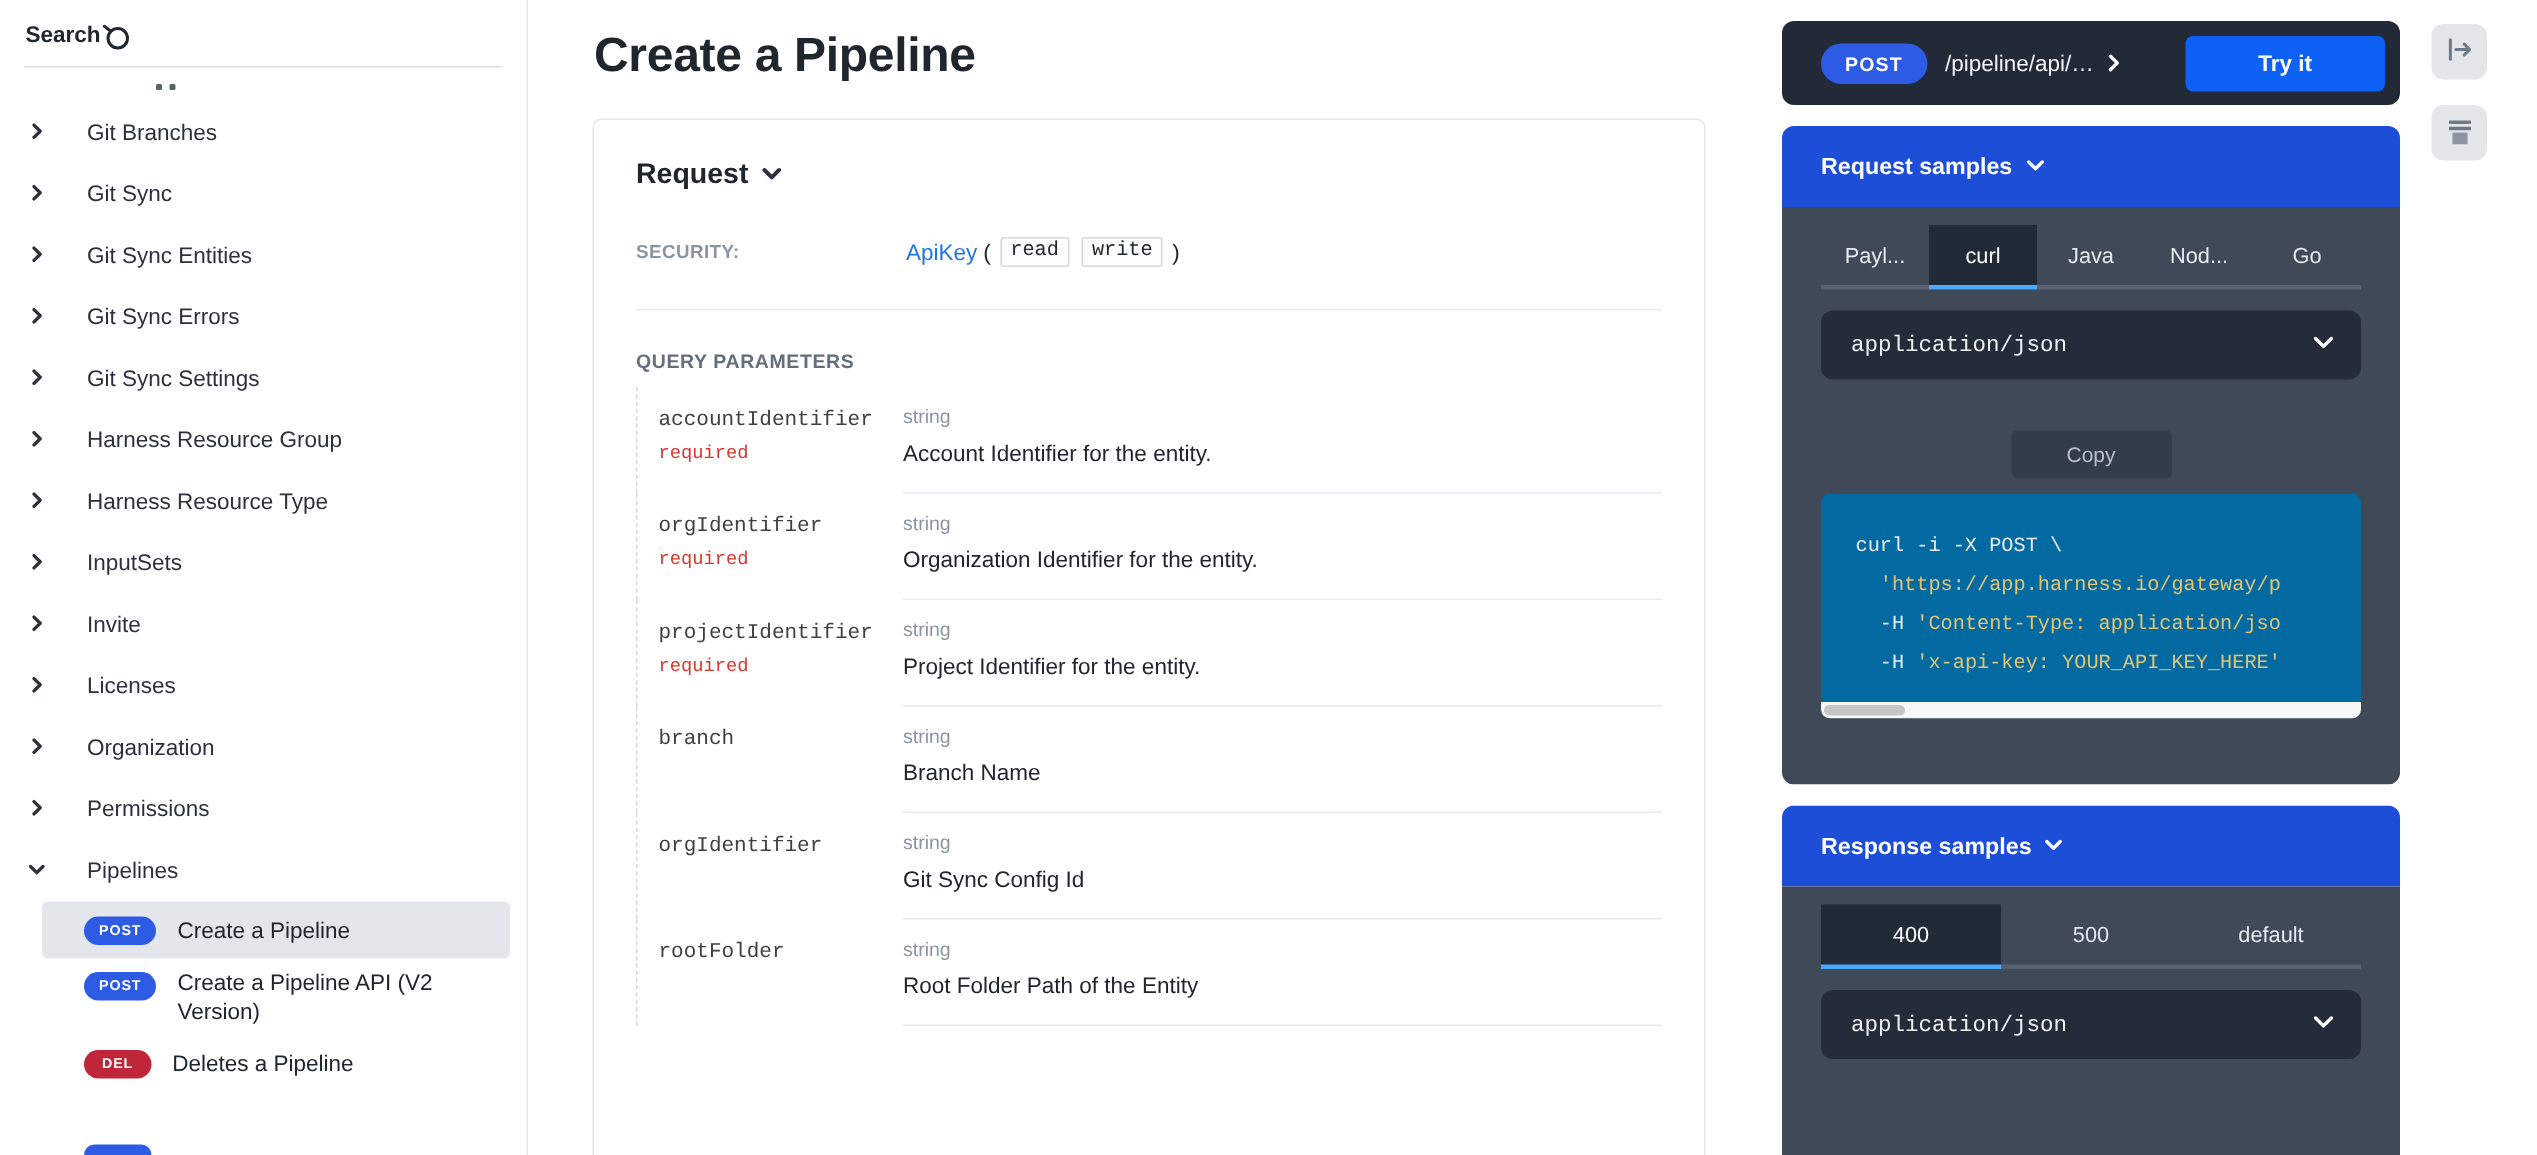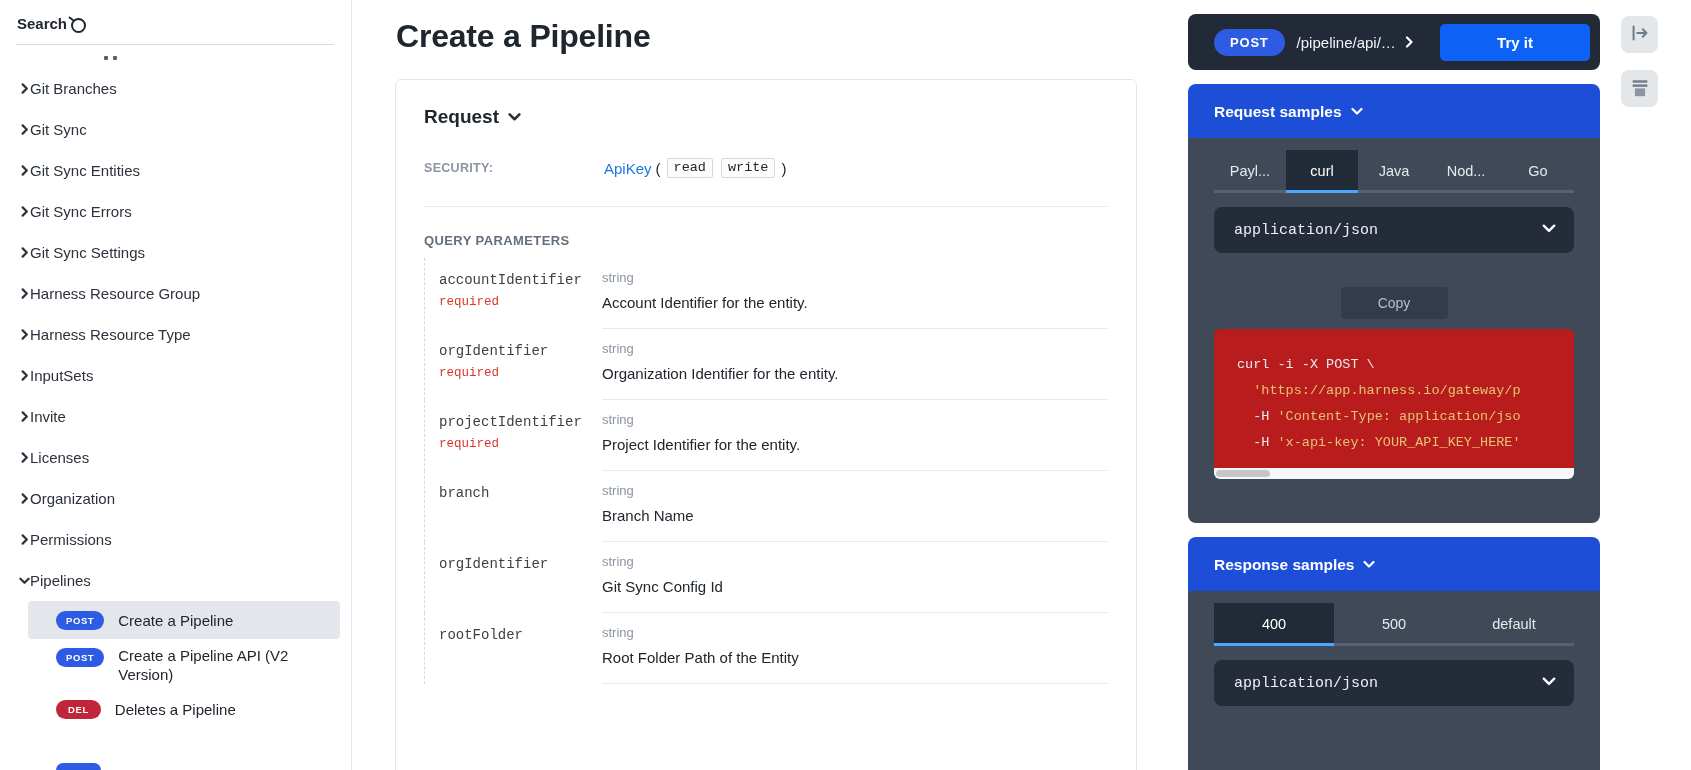--- a/index.html
+++ b/index.html
@@ -8,21 +8,21 @@
 
   
   .sidebar { position:absolute; left:0; top:0; width:352px; height:770px;
              background:#fff; border-right:1px solid #e3e6ea; }
   .search-row { display:flex; gap:0; padding:15px 18px 9px 17px; cursor:pointer; }
   .search-label { font-size:15px; font-weight:700; color:#20262e; }
   .search-divider { border-bottom:1px solid #d8dbe0; margin:0 17px 0 16px; }
   .scroll-frag { height:10px; margin:5px 0 0 104px; display:flex; gap:5px; align-items:flex-end; }
   .scroll-frag i { display:block; width:4px; height:4px; background:#59616c; border-radius:1px; }
   .nav-list { margin-top:8px; }
-  .nav-item { display:flex; align-items:center; gap:0; height:41px; padding-left:19px;
+  .nav-item { display:flex; align-items:center; gap:28px; height:41px; padding-left:19px;
               font-size:15px; color:#2b323c; cursor:pointer; }
   .nav-item svg { flex-shrink:0; }
   .chev-r, .chev-d { stroke:#2b323c; stroke-width:2.4; fill:none; stroke-linecap:round; stroke-linejoin:round; }
   .child-row { display:flex; align-items:center; gap:14px; min-height:38px; padding-left:56px;
                cursor:pointer; font-size:15px; color:#20262e; }
   .child-row.selected { background:#e3e6ea; border-radius:4px; margin:0 11px 0 28px; padding-left:28px; }
   .child-row.two-line { align-items:flex-start; padding-top:7px; padding-bottom:6px; }
   .child-row.two-line .pill { margin-top:2px; }
   .child-label { line-height:19px; }
   .child-row.two-line .child-label { max-width:200px; }
@@ -60,40 +60,40 @@
 
   
   .rightpanel { position:absolute; left:1188px; top:14px; width:412px; }
   .tryit-bar { background:#222a38; border-radius:8px; height:56px; display:flex;
                align-items:center; padding:0 10px 0 26px; }
   .method-pill { background:#2e5be3; color:#fff; font-size:13px; font-weight:700;
                  letter-spacing:.8px; padding:6px 16px; border-radius:15px; }
   .endpoint-path { color:#f2f4f7; font-size:15px; margin-left:12px; white-space:nowrap; }
   .path-chev { margin-left:7px; display:flex; }
   .tryit-btn { margin-left:auto; background:#0d62f5; color:#fff; font-size:15px; font-weight:700;
-               border:none; border-radius:5px; width:150px; height:37px; cursor:pointer; }
+               border:none; border-radius:5px; width:133px; height:37px; cursor:pointer; }
   .panel { border-radius:8px; overflow:hidden; margin-top:14px; }
   .panel-header { background:#1d4ed8; color:#fff; font-size:15.5px; font-weight:700;
                   padding:19px 26px 17px; display:flex; align-items:center; gap:9px; cursor:pointer; }
   .panel-body { background:#404957; padding:12px 26px 44px; }
   .panel.response .panel-body { padding-bottom:120px; }
   .tabs { display:flex; }
   .tab { flex:1; text-align:center; color:#e6e9ed; font-size:14.5px; padding:13px 0 14px;
          position:relative; cursor:pointer; white-space:nowrap; }
   .tab::after { content:""; position:absolute; left:0; right:0; bottom:0; height:3px; background:#59616e; }
   .tab.active { background:#212a37; color:#fff; }
   .tab.active::after { background:#4aa9ff; }
   .dropdown { background:#242c3a; border-radius:8px; height:46px; margin-top:14px;
               display:flex; align-items:center; justify-content:space-between; padding:0 18px 0 20px;
               color:#eef1f4; font-family:"Liberation Mono", monospace; font-size:15px; cursor:pointer; }
   .copy-row { display:flex; justify-content:center; margin:34px 0 10px; }
   .copy-btn { background:#333c4a; color:#b8bfca; border:none; font-size:14px;
               padding:8px 0; width:107px; border-radius:4px; cursor:pointer; }
   .codewrap { border-radius:6px; overflow:hidden; }
-  .codeblock { background:#b91c1c; padding:23px 0 12px 23px; font-family:"Liberation Mono", monospace;
+  .codeblock { background:#0369a1; padding:23px 0 12px 23px; font-family:"Liberation Mono", monospace;
                font-size:13.5px; line-height:26px; color:#e8ecf0; white-space:pre; overflow:hidden; }
   .str { color:#e3c472; }
   .hscroll { height:11px; background:#f7f7f7; position:relative; cursor:pointer; }
   .hthumb { position:absolute; left:2px; top:2px; width:54px; height:7px; background:#c6c6c6; border-radius:4px; }
 
   
   .toolcol { position:absolute; left:1621px; top:16px; }
   .tool-btn { width:37px; height:37px; background:#e4e7ea; border:none; border-radius:8px;
               display:flex; align-items:center; justify-content:center; margin-bottom:17px; cursor:pointer; }
 </style>

